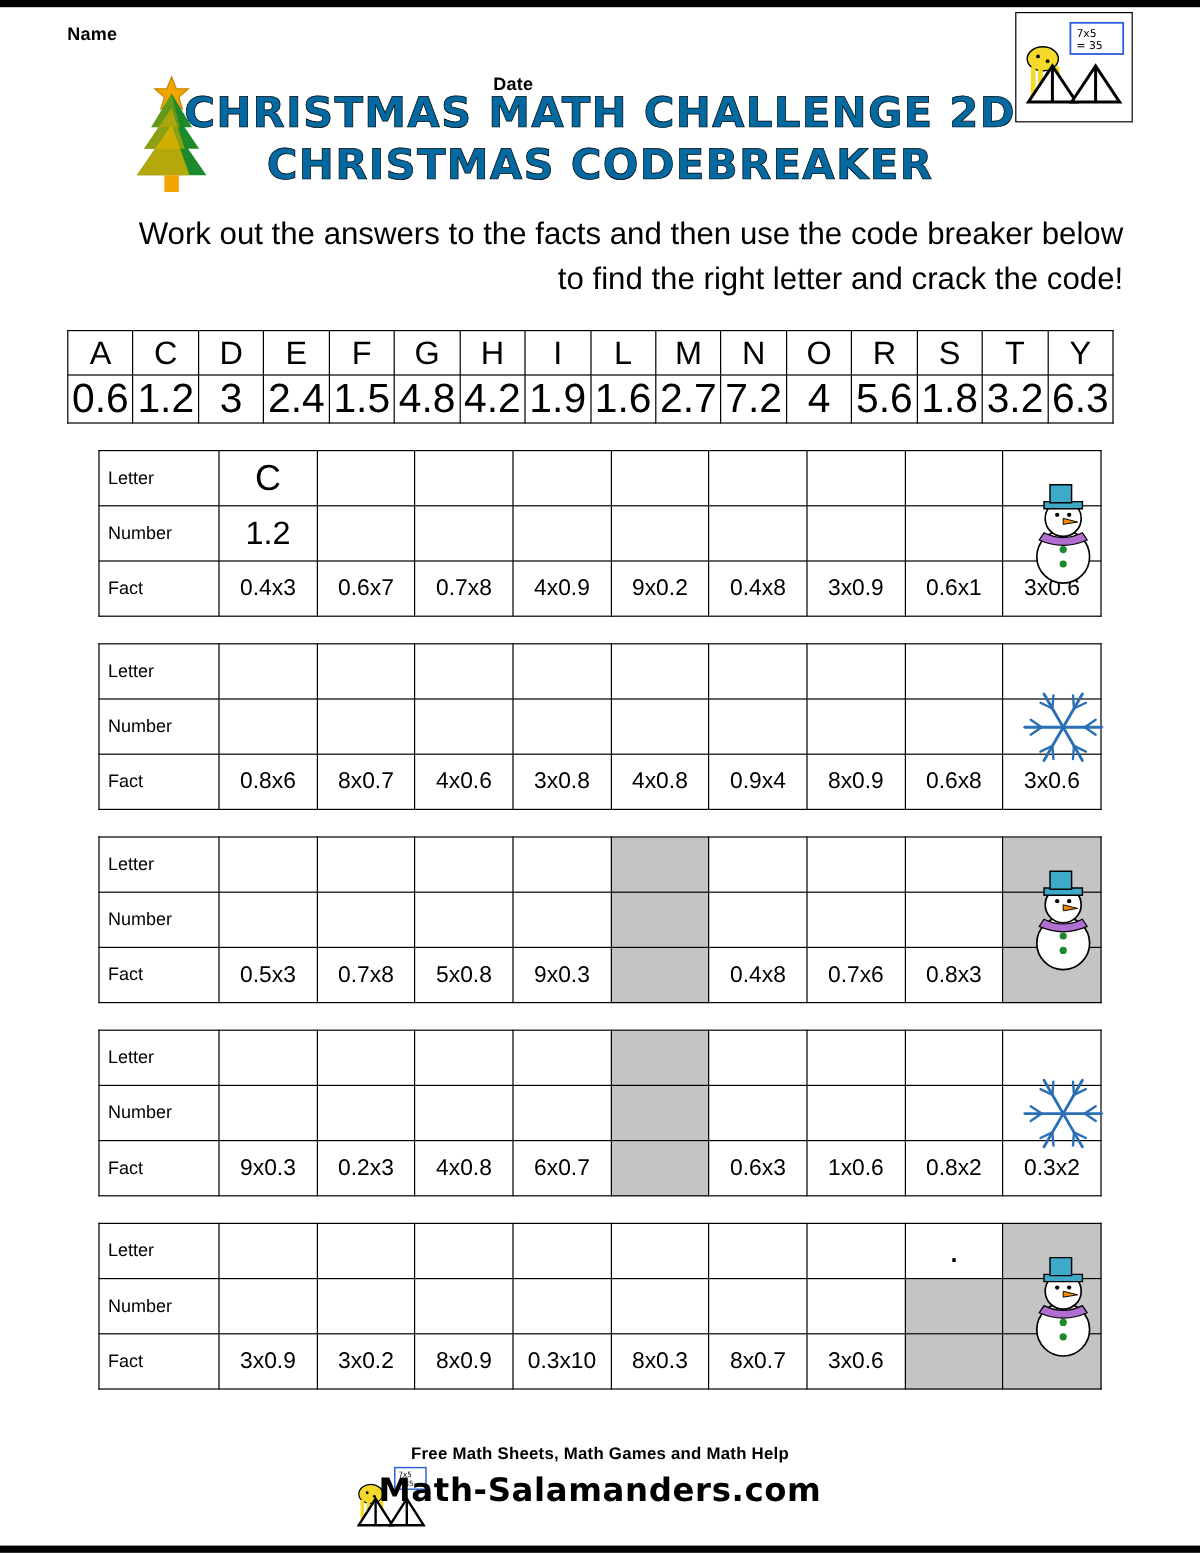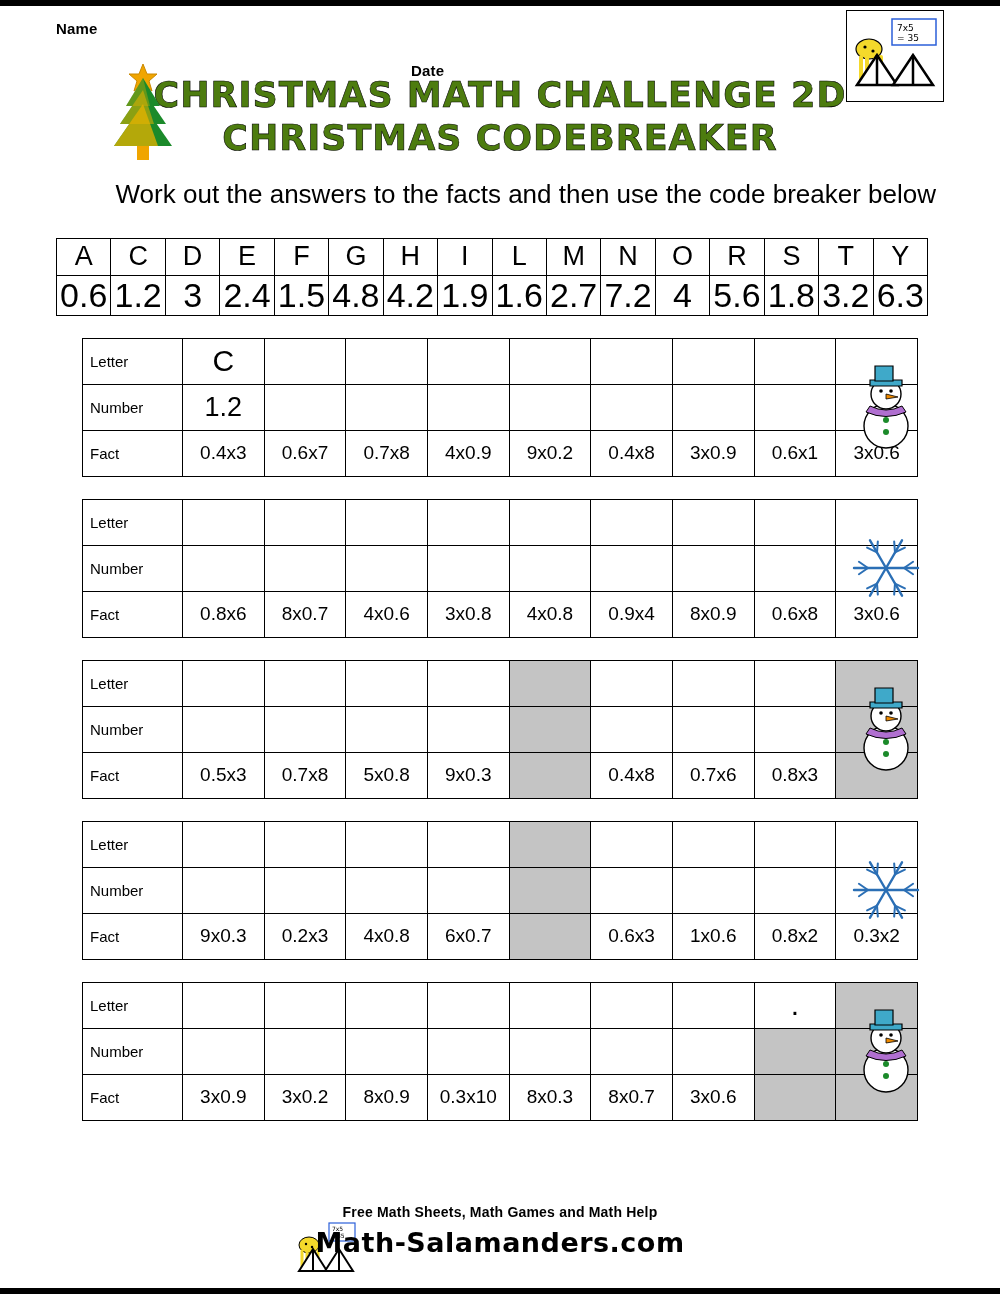--- a/index.html
+++ b/index.html
@@ -80,21 +80,21 @@
   }
   .titles {
     text-align: center;
     padding-top: 20px;
   }
   .title-line {
     font-family: "DejaVu Sans", sans-serif;
     font-weight: bold;
     font-size: 35px;
     letter-spacing: 1px;
-    color: #4d7c0f;
+    color: #0369a1;
     -webkit-text-stroke: 0.6px #000;
     line-height: 1.22;
     text-transform: uppercase;
   }
 
   
   .instructions {
     text-align: right;
     font-size: 26px;
     line-height: 1.45;
@@ -243,20 +243,21 @@
         <rect x="31" y="86" width="12" height="14" fill="#f0a500"></rect>
       </svg>
       <div class="titles">
         <div class="title-line">Christmas Math Challenge 2D</div>
         <div class="title-line">Christmas Codebreaker</div>
       </div>
     </div>
 
     <div class="instructions">
       <div>Work out the answers to the facts and then use the code breaker below</div>
+      <div>to find the right letter and crack the code!</div>
     </div>
 
     <div class="key-wrap">
       <table class="key">
         <tbody id="key-body">
             <tr class="letters">
               <td>A</td>
               <td>C</td>
               <td>D</td>
               <td>E</td>

